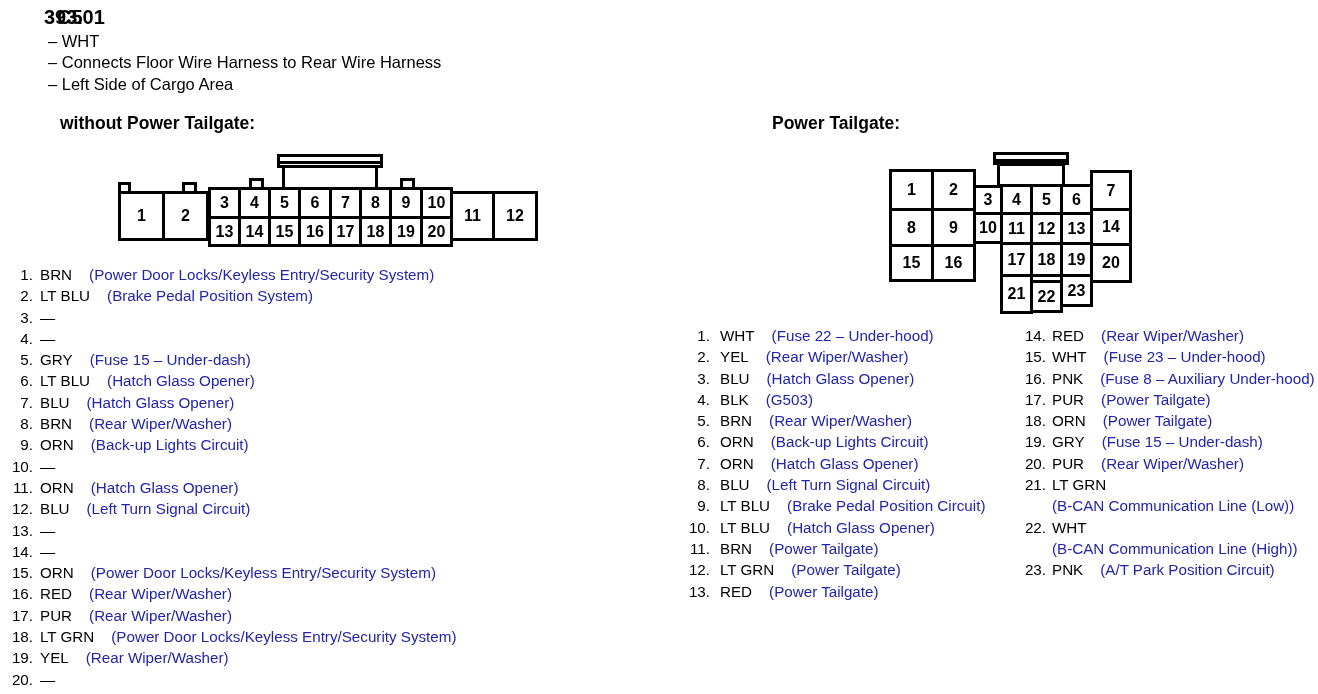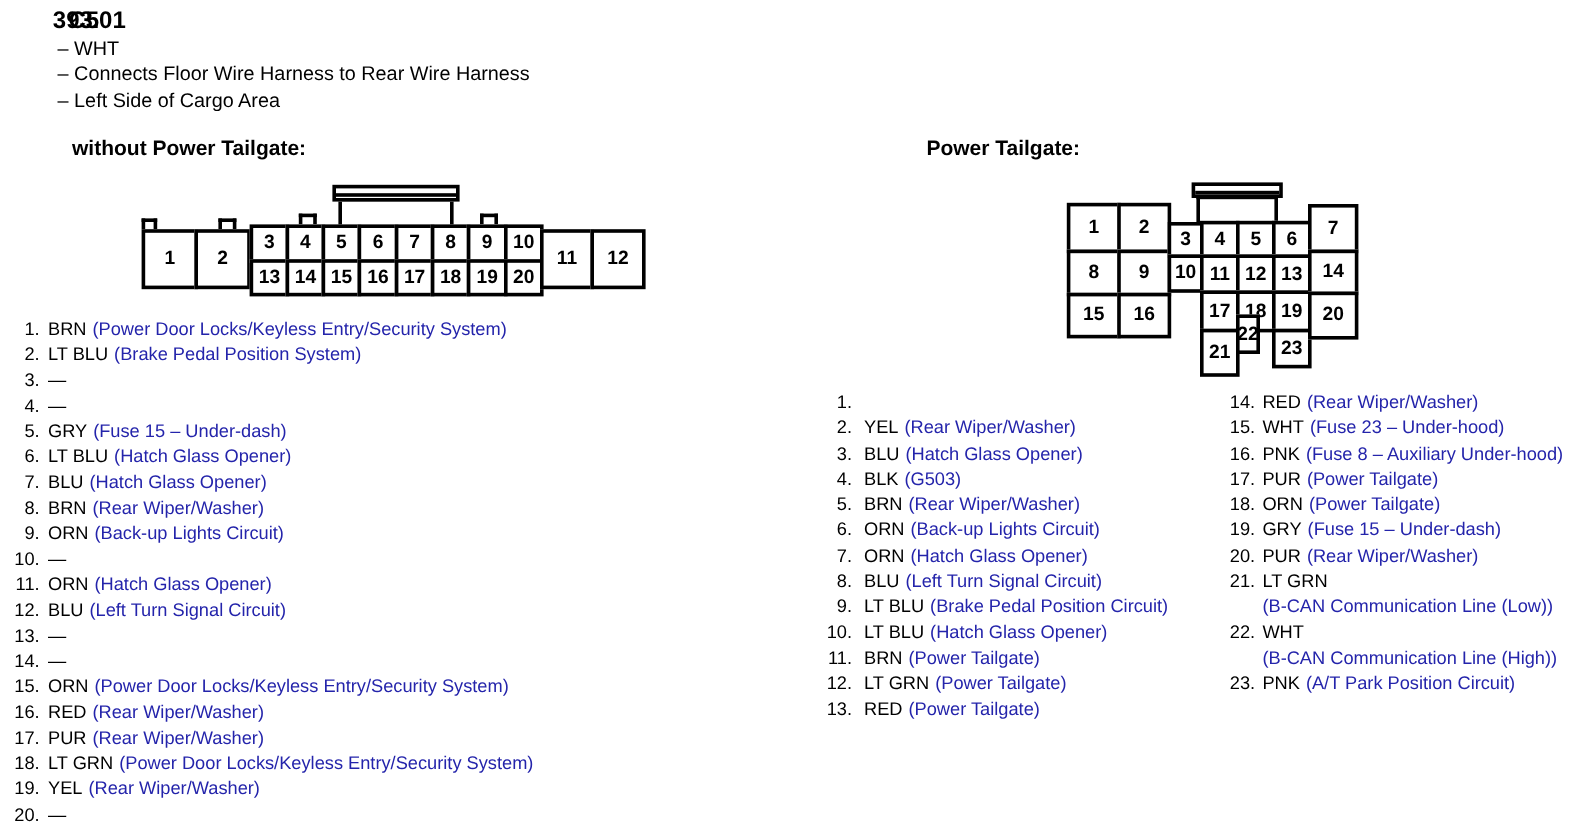--- a/index.html
+++ b/index.html
@@ -41,21 +41,21 @@
   .pin-list{
     position:absolute;list-style:none;margin:0;padding:0;
     font-size:15.2px;line-height:21.3px;
   }
   .pin-row{display:flex;align-items:baseline;}
   .pin-num{flex:none;text-align:right;}
   .list-left .pin-num{width:25px;margin-right:7px;}
   .list-pt1 .pin-num{width:28px;margin-right:10px;}
   .list-pt2 .pin-num{width:34px;margin-right:6px;}
   .wire{white-space:pre;}
-  .circuit{color:#2424ab;margin-left:5px;white-space:pre;}
+  .circuit{color:#2424ab;margin-left:17px;white-space:pre;}
   .pin-row.wrap .circuit{display:block;margin-left:0;}
 </style>
 </head>
 <body>
 
 <div class="abs title" style="left:8px;top:6px;">
   <span class="abs" style="left:0;top:0;margin-left:36px;">393.</span>
   <span class="abs" style="left:49px;top:0;">C501</span>
 </div>
 
@@ -125,21 +125,21 @@
   <div class="cell" style="left:111px;top:33px;width:33px;height:31px;">4</div>
   <div class="cell" style="left:141px;top:33px;width:33px;height:31px;">5</div>
   <div class="cell" style="left:171px;top:33px;width:33px;height:31px;">6</div>
   <div class="cell" style="left:111px;top:61px;width:33px;height:33px;">11</div>
   <div class="cell" style="left:141px;top:61px;width:33px;height:33px;">12</div>
   <div class="cell" style="left:171px;top:61px;width:33px;height:33px;">13</div>
   <div class="cell" style="left:111px;top:91px;width:33px;height:35px;">17</div>
   <div class="cell" style="left:141px;top:91px;width:33px;height:35px;">18</div>
   <div class="cell" style="left:171px;top:91px;width:33px;height:35px;">19</div>
   <div class="cell" style="left:111px;top:123px;width:33px;height:40px;">21</div>
-  <div class="cell" style="left:141px;top:111px;width:20px;height:33px;">22</div>
+  <div class="cell" style="left:141px;top:129px;width:33px;height:33px;">22</div>
   <div class="cell" style="left:171px;top:123px;width:33px;height:33px;">23</div>
 
   <div class="cell" style="left:201px;top:19px;width:42px;height:41px;">7</div>
   <div class="cell" style="left:201px;top:57px;width:42px;height:38px;">14</div>
   <div class="cell" style="left:201px;top:92px;width:42px;height:40px;">20</div>
 </div>
 
 <ol class="pin-list list-left" style="left:8px;top:264px;width:480px;">
 
     <li class="pin-row">
@@ -240,20 +240,21 @@
     <li class="pin-row">
       <span class="pin-num">20.</span>
       <span class="pin-text"><span class="wire">—</span><span class="circuit"></span></span>
     </li>
   </ol>
 
 <ol class="pin-list list-pt1" style="left:682px;top:325px;width:320px;">
 
     <li class="pin-row">
       <span class="pin-num">1.</span>
+      <span class="pin-text"><span class="wire">WHT</span><span class="circuit">(Fuse 22 – Under-hood)</span></span>
     </li>
 
     <li class="pin-row">
       <span class="pin-num">2.</span>
       <span class="pin-text"><span class="wire">YEL</span><span class="circuit">(Rear Wiper/Washer)</span></span>
     </li>
 
     <li class="pin-row">
       <span class="pin-num">3.</span>
       <span class="pin-text"><span class="wire">BLU</span><span class="circuit">(Hatch Glass Opener)</span></span>

